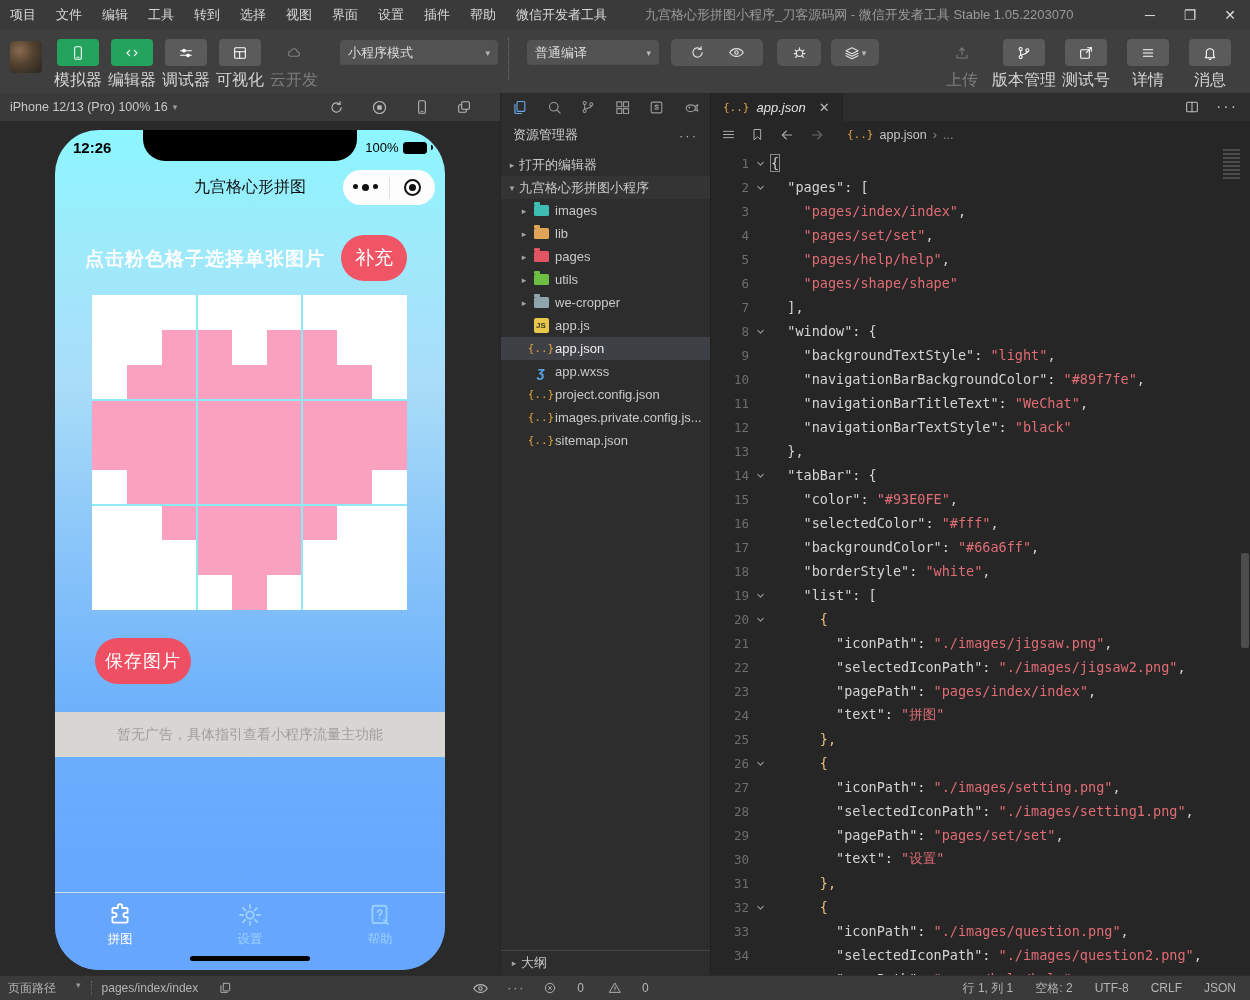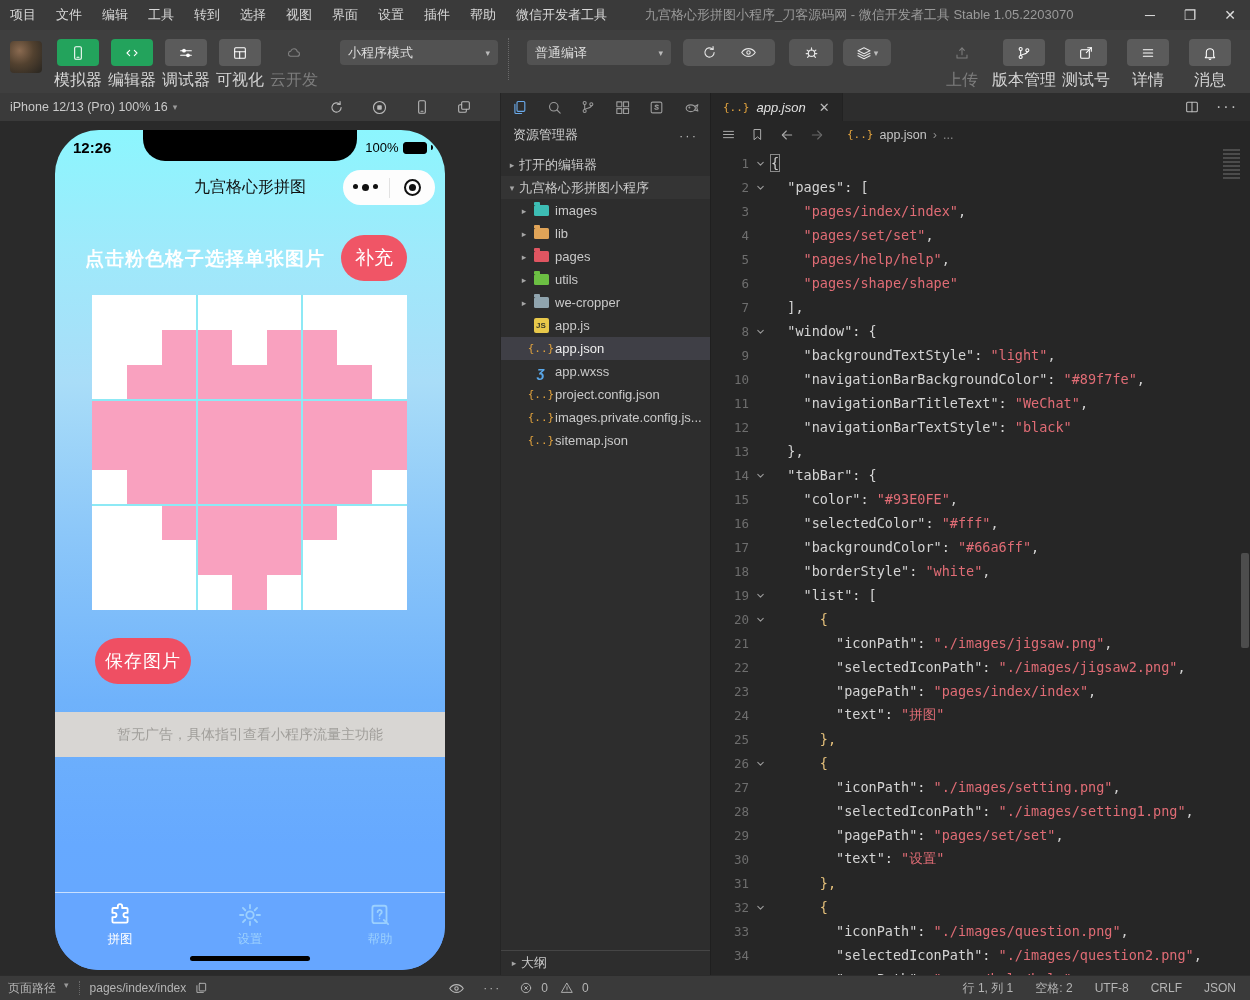--- a/index.html
+++ b/index.html
@@ -23,21 +23,21 @@
   .tb-iconbox { width:42px; height:27px; border-radius:4px; display:flex; align-items:center; justify-content:center; color:#fff; }
   .tb-iconbox.green { background:#23a35c; }
   .tb-iconbox.gray { background:#5b5b5b; }
   .tb-iconbox.none { background:transparent; color:#808080; }
   .tb-label { font-size:16px; color:#d6d6d6; margin-top:4px; white-space:nowrap; }
   .tb-btn.disabled .tb-label { color:#7d7d7d; }
   .tb-select { height:25px; margin-top:10px; background:#525252; border-radius:4px; color:#ddd; font-size:13px;
     display:flex; align-items:center; padding:0 8px; }
   .tb-select .caret { margin-left:auto; font-size:9px; color:#bbb; }
   .sel-mode { width:158px; margin-left:22px;justify-content:center; }
-  .sel-compile { width:144px; margin-left:18px; }
+  .sel-compile { width:132px; margin-left:18px; }
   .tb-sep { width:1px; height:42px; margin:8px 0 0 10px; border-left:1px dotted #6a6a6a; }
   .pill { background:#565656; border-radius:5px; height:27px; margin-top:9px; display:flex; align-items:center; justify-content:center; color:#e4e4e4; }
   .pill-duo { width:92px; margin-left:12px; gap:22px; }
   .pill-solo { width:44px; margin-left:14px; }
   .pill-layers { width:48px; margin-left:10px; gap:2px; }
   .act-labels { position:absolute; top:68px; display:flex; font-size:12px; color:#d6d6d6; }
   .tb-right { margin-left:auto; margin-right:16px; display:flex; gap:14px; margin-top:9px; }
   .tb-right .tb-iconbox { background:#5b5b5b; }
   .tb-right .disabled .tb-iconbox { background:transparent; color:#7d7d7d; }
 
@@ -128,21 +128,21 @@
   .tk-k { color:#d4d4d4; } .tk-s { color:#e06c75; } .tk-p { color:#d4d4d4; } .tk-y { color:#e5c07b; }
   .code-line:first-child .tk-p { outline:1px solid #8a8a8a; }
   .minimap { position:absolute; right:10px; top:56px; width:17px; height:32px;
     background:repeating-linear-gradient(180deg,#555 0 2px,transparent 2px 4px); opacity:.8; }
   .ed-scroll { position:absolute; right:1px; top:460px; width:8px; height:95px; background:#4d4d4d; border-radius:2px; }
 
   
   .statusbar { position:absolute; left:0; top:975px; width:1250px; height:25px; background:#3a3a3a; border-top:1px solid #2c2c2c;
     display:flex; align-items:center; font-size:12px; color:#b5b5b5; }
   .sb-left { display:flex; align-items:center; }
-  .sb-item { display:flex; align-items:flex-start; gap:8px; }
+  .sb-item { display:flex; align-items:flex-start; gap:20px; }
   .sb-sep { width:1px; height:14px; border-left:1px dotted #6a6a6a; margin:0 10px; }
   .sb-right { margin-left:auto; display:flex; gap:22px; margin-right:14px; align-items:center; }
   svg.ic { display:block; }
 </style>
 </head>
 <body>
 
 <div class="app">
 
   <div class="titlebar">

